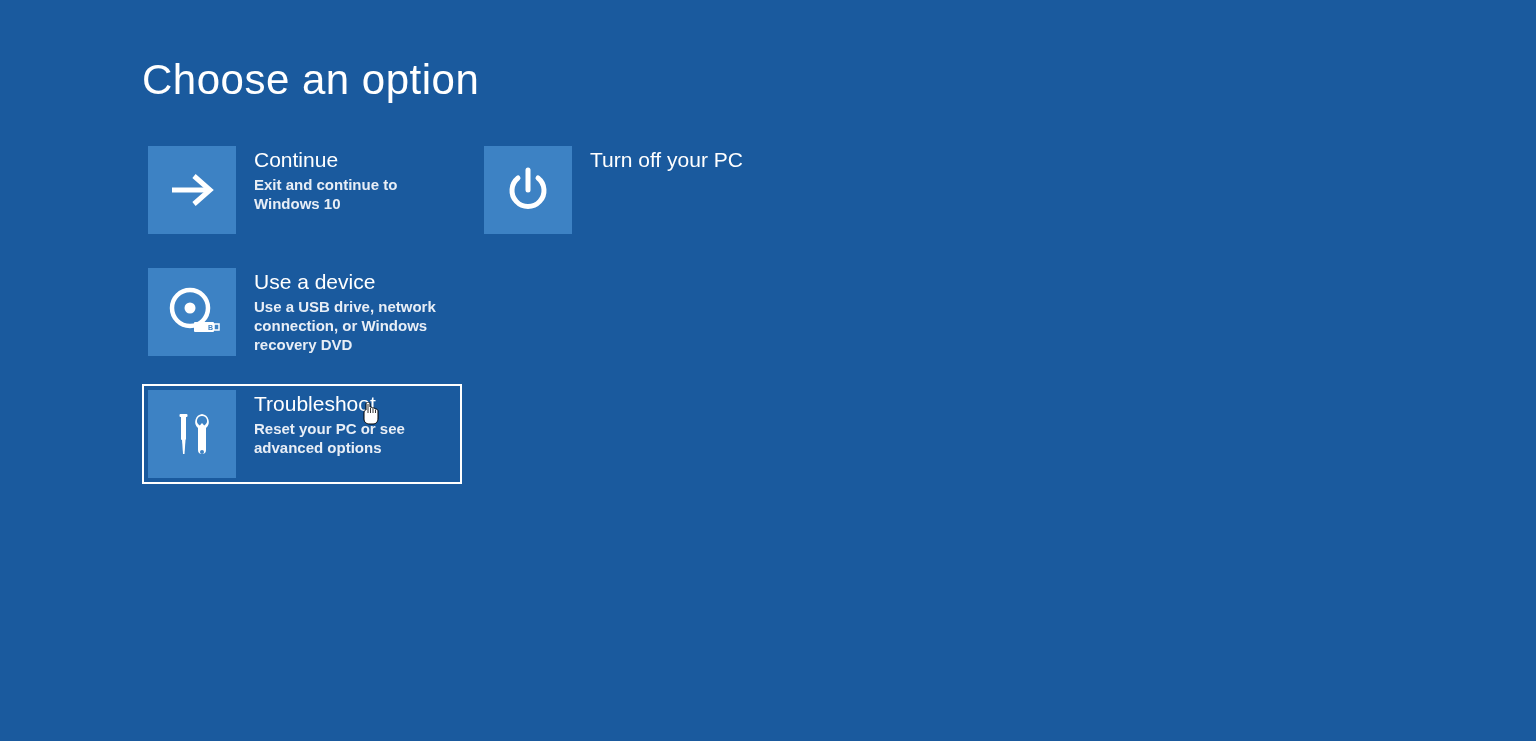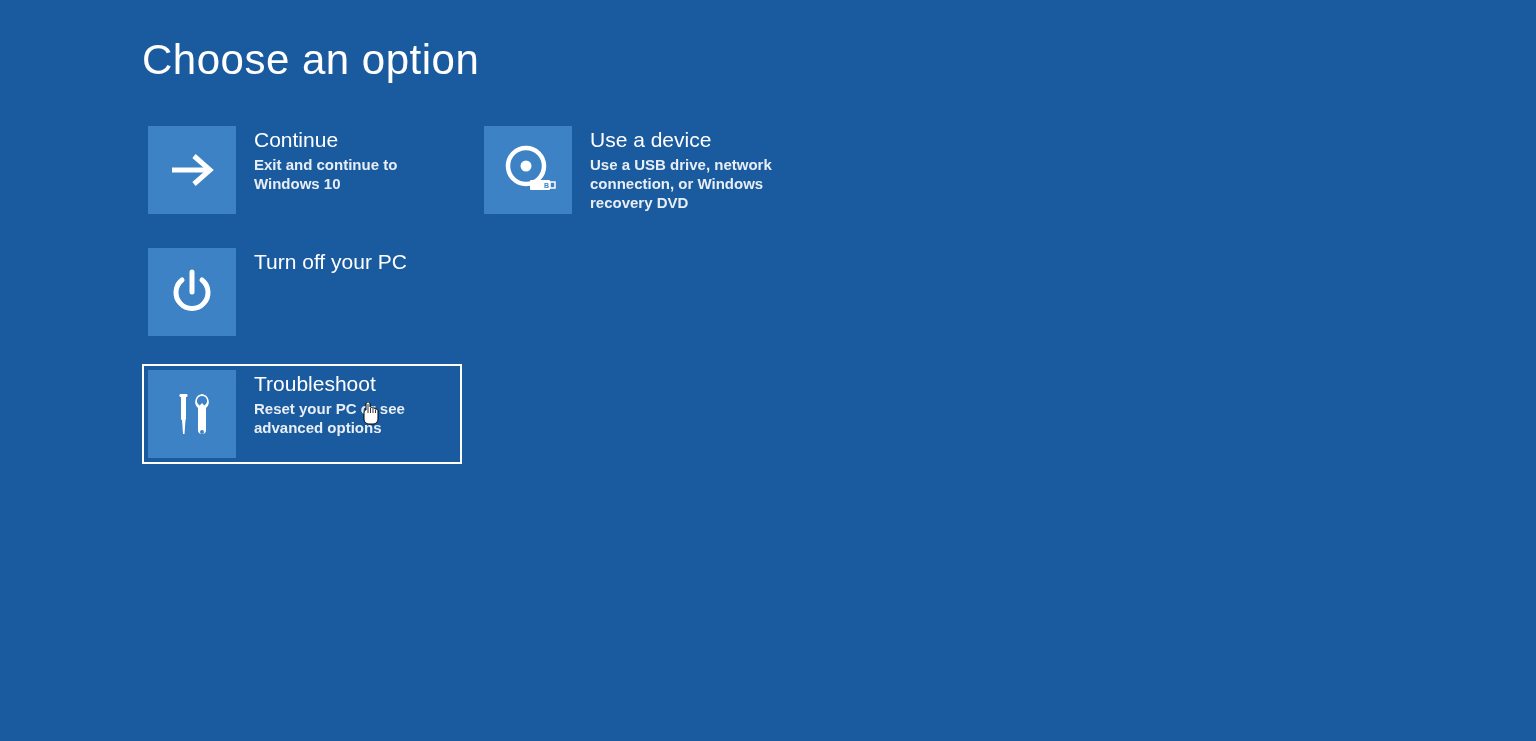--- a/index.html
+++ b/index.html
@@ -5,21 +5,21 @@
     * { margin: 0; padding: 0; box-sizing: border-box; }
     html, body { width: 1536px; height: 741px; overflow: hidden; }
     body {
       background: #1a5a9e;
       font-family: "Segoe UI Light", "Segoe UI", Arial, sans-serif;
       color: #ffffff;
       position: relative;
     }
     .page {
       padding-left: 142px;
-      padding-top: 36px;
+      padding-top: 56px;
     }
     .title {
       font-size: 42px;
       font-weight: 300;
       letter-spacing: 0.5px;
       margin-bottom: 36px;
     }
     .grid {
       display: grid;
       grid-template-columns: 320px 320px;
@@ -92,50 +92,50 @@
         </svg>
       </div>
       <div class="tile-text">
         <div class="tile-title">Continue</div>
         <div class="tile-desc">Exit and continue to Windows 10</div>
       </div>
     </div>
 
     <div class="tile">
       <div class="icon-box">
+        <svg width="48" height="48" viewBox="0 0 48 48" aria-hidden="true">
+          <g stroke="#ffffff" stroke-width="5" fill="none" stroke-linecap="round">
+            <path d="M 14 12 A 16 16 0 1 0 34 12"></path>
+            <line x1="24" y1="4" x2="24" y2="24"></line>
+          </g>
+        </svg>
+      </div>
+      <div class="tile-text">
+        <div class="tile-title">Turn off your PC</div>
+        <div class="tile-desc"></div>
+      </div>
+    </div>
+
+    <div class="tile">
+      <div class="icon-box">
         <svg width="56" height="56" viewBox="0 0 56 56" aria-hidden="true">
           <g>
             <circle cx="26" cy="24" r="18" stroke="#ffffff" stroke-width="4.5" fill="none"></circle>
             <circle cx="26" cy="24" r="5.5" fill="#ffffff"></circle>
             <g transform="translate(30,38)">
               <rect x="0" y="0" width="20" height="10" rx="1" fill="#ffffff"></rect>
               <rect x="20" y="2" width="5" height="6" fill="none" stroke="#ffffff" stroke-width="1.5"></rect>
               <text x="14" y="8" font-size="7" font-family="Arial" fill="#3d82c4" font-weight="bold">B</text>
             </g>
           </g>
         </svg>
       </div>
       <div class="tile-text">
         <div class="tile-title">Use a device</div>
         <div class="tile-desc">Use a USB drive, network connection, or Windows recovery DVD</div>
-      </div>
-    </div>
-
-    <div class="tile">
-      <div class="icon-box">
-        <svg width="48" height="48" viewBox="0 0 48 48" aria-hidden="true">
-          <g stroke="#ffffff" stroke-width="5" fill="none" stroke-linecap="round">
-            <path d="M 14 12 A 16 16 0 1 0 34 12"></path>
-            <line x1="24" y1="4" x2="24" y2="24"></line>
-          </g>
-        </svg>
-      </div>
-      <div class="tile-text">
-        <div class="tile-title">Turn off your PC</div>
-        <div class="tile-desc"></div>
       </div>
     </div>
 
     <div></div>
 
     <div class="tile focused">
       <div class="icon-box">
         <svg width="52" height="52" viewBox="0 0 52 52" aria-hidden="true">
           <g fill="#ffffff">
 

